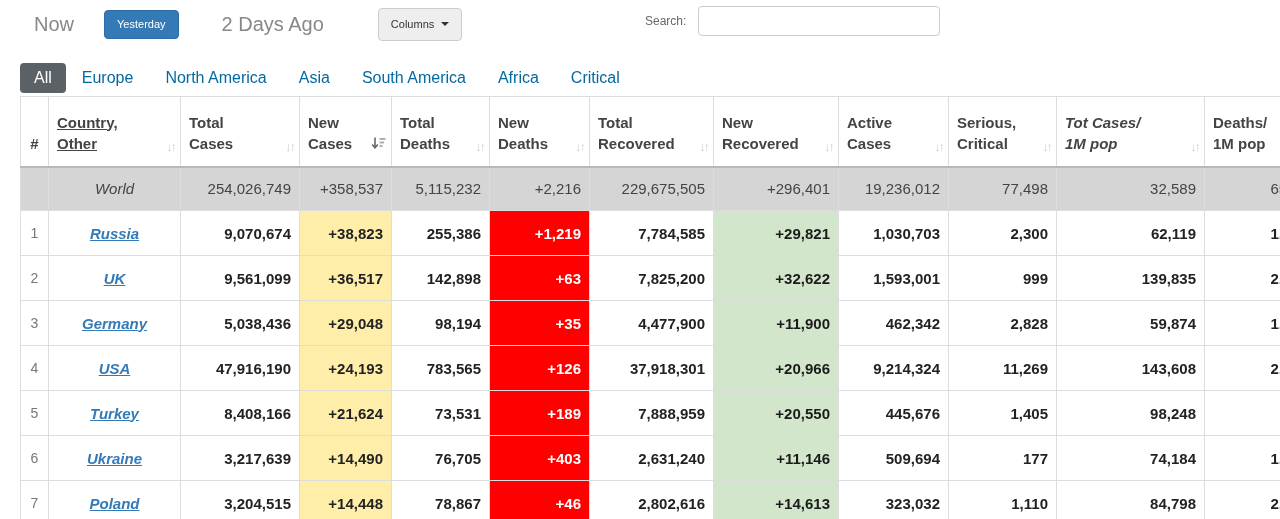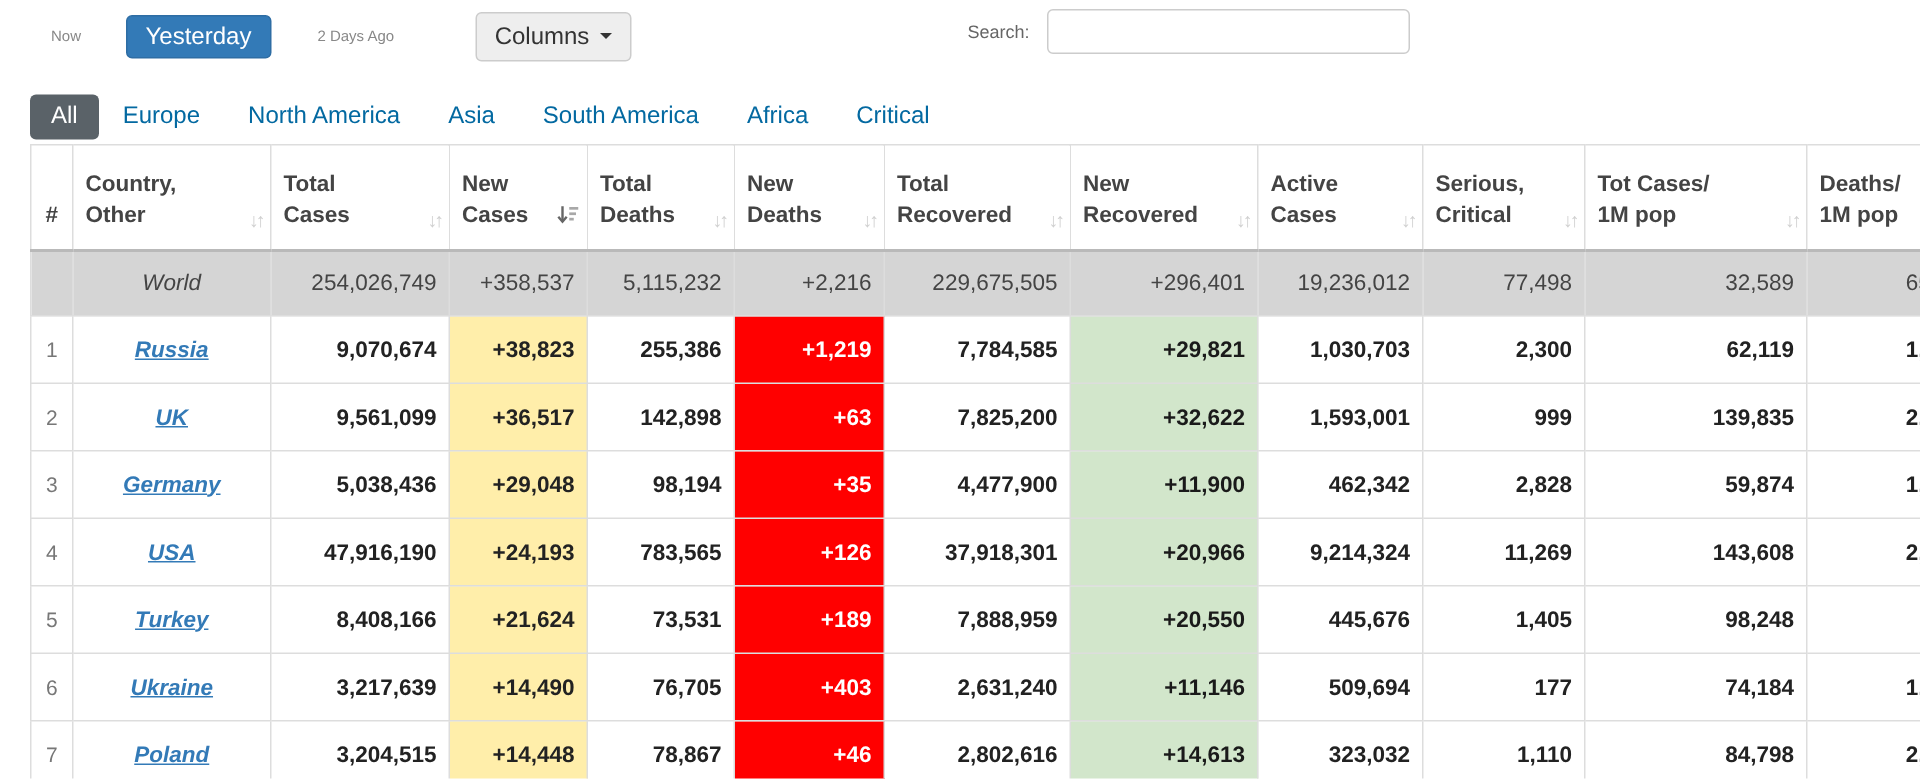--- a/index.html
+++ b/index.html
@@ -6,24 +6,24 @@
   html,body { margin:0; padding:0; }
   body {
     width:1280px; height:519px; overflow:hidden;
     background:#fff; font-family:"Liberation Sans", sans-serif;
     color:#333;
   }
 
   
   .topbar { position:relative; height:63px; padding:7px 0 0 34px; }
   .topbar-inner { display:flex; align-items:center; height:34px; }
-  .time-link { color:#888; font-size:10px; cursor:pointer; }
+  .time-link { color:#888; font-size:20px; cursor:pointer; }
   .link-now { margin-right:30px; }
-  .link-2days { margin-left:31px; }
-  .btn { display:inline-flex; align-items:center; border-radius:4px; font-size:16px; cursor:pointer; font-family:inherit; }
+  .link-2days { margin-left:43px; }
+  .btn { display:inline-flex; align-items:center; border-radius:4px; font-size:11px; cursor:pointer; font-family:inherit; }
   .btn-yesterday {
     background:var(--accent); border:1px solid #2e6da4; color:#fff;
     padding:5px 12px; line-height:17px;
   }
   .btn-columns {
     margin-left:54px; background:#eee; border:1px solid #ccc; color:#333;
     padding:7px 12px; line-height:17px;
   }
   .caret { display:inline-block; width:0; height:0; margin-left:7px;
     border-left:4px solid transparent; border-right:4px solid transparent;
@@ -96,21 +96,21 @@
   </div>
 
 <table>
   <thead>
       <tr id="head-row">
         <th class="th-rank" style="width: 28px;">
           <div class="th-lines">
             <span>#</span>
           </div>
         </th>
-        <th style="width: 132px;">
+        <th style="width: 132px; text-decoration: underline;">
           <div class="th-lines">
             <span>Country,</span>
             <span>Other</span>
           </div>
           <span class="sort-icon">↓↑</span>
         </th>
         <th style="width: 119px;">
           <div class="th-lines">
             <span>Total</span>
             <span>Cases</span>
@@ -169,21 +169,21 @@
           </div>
           <span class="sort-icon">↓↑</span>
         </th>
         <th style="width: 108px;">
           <div class="th-lines">
             <span>Serious,</span>
             <span>Critical</span>
           </div>
           <span class="sort-icon">↓↑</span>
         </th>
-        <th style="width: 148px;">
+        <th style="width: 148px; font-style: italic;">
           <div class="th-lines">
             <span>Tot Cases/</span>
             <span>1M pop</span>
           </div>
           <span class="sort-icon">↓↑</span>
         </th>
         <th style="width: 112px;">
           <div class="th-lines">
             <span>Deaths/</span>
             <span>1M pop</span>

